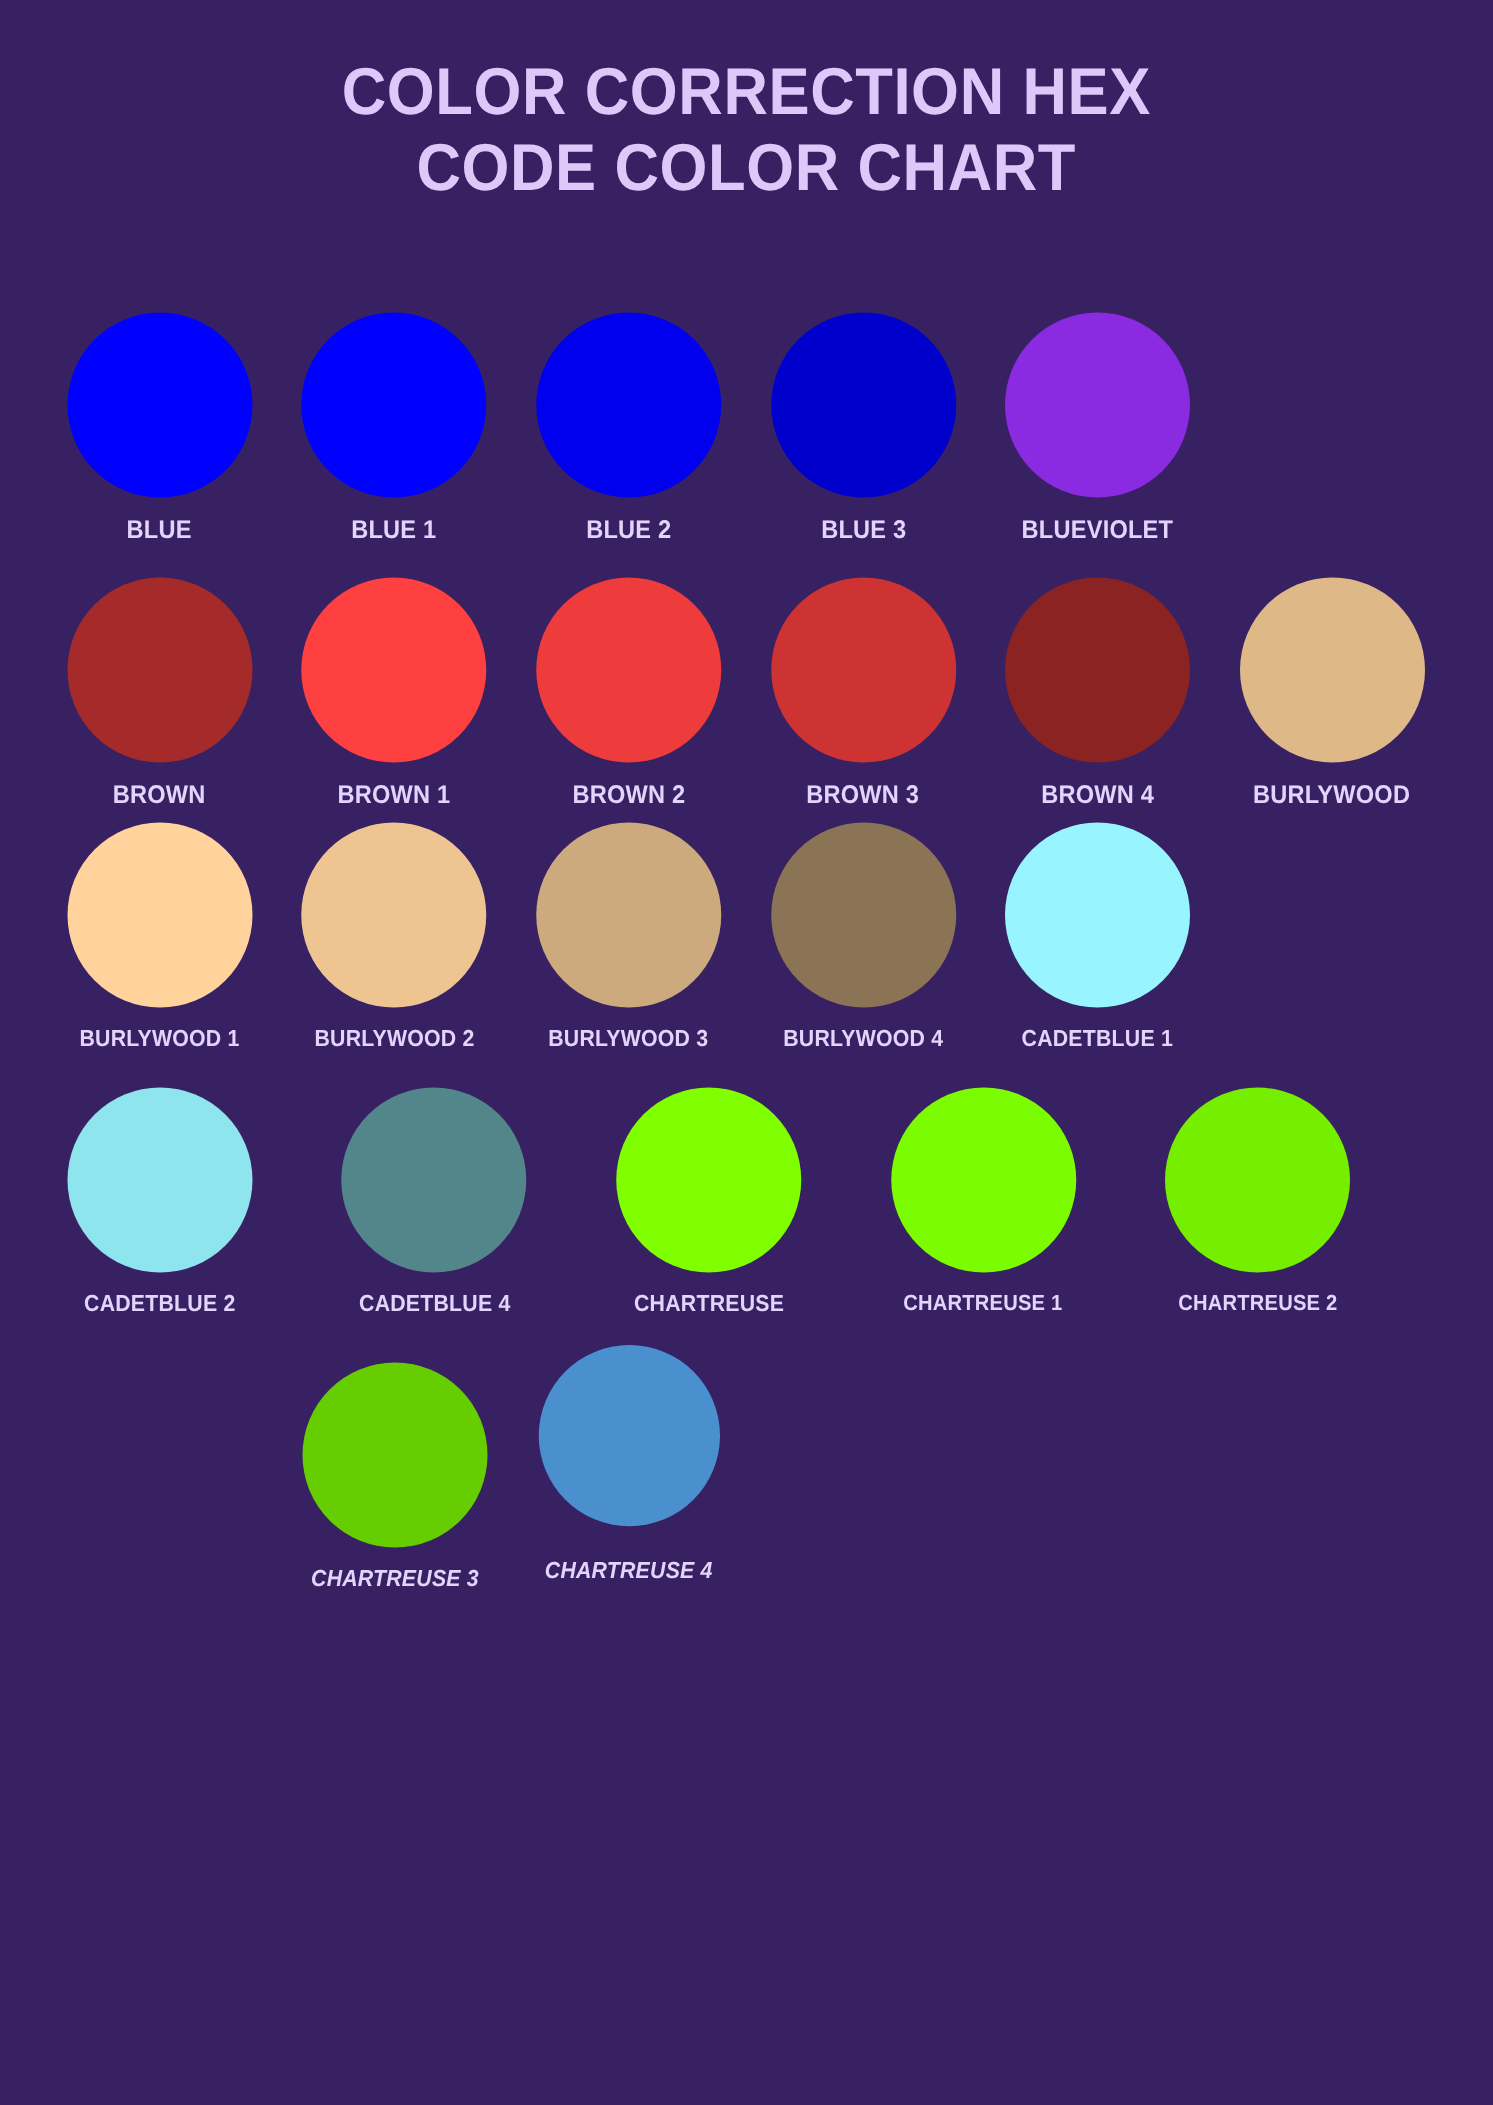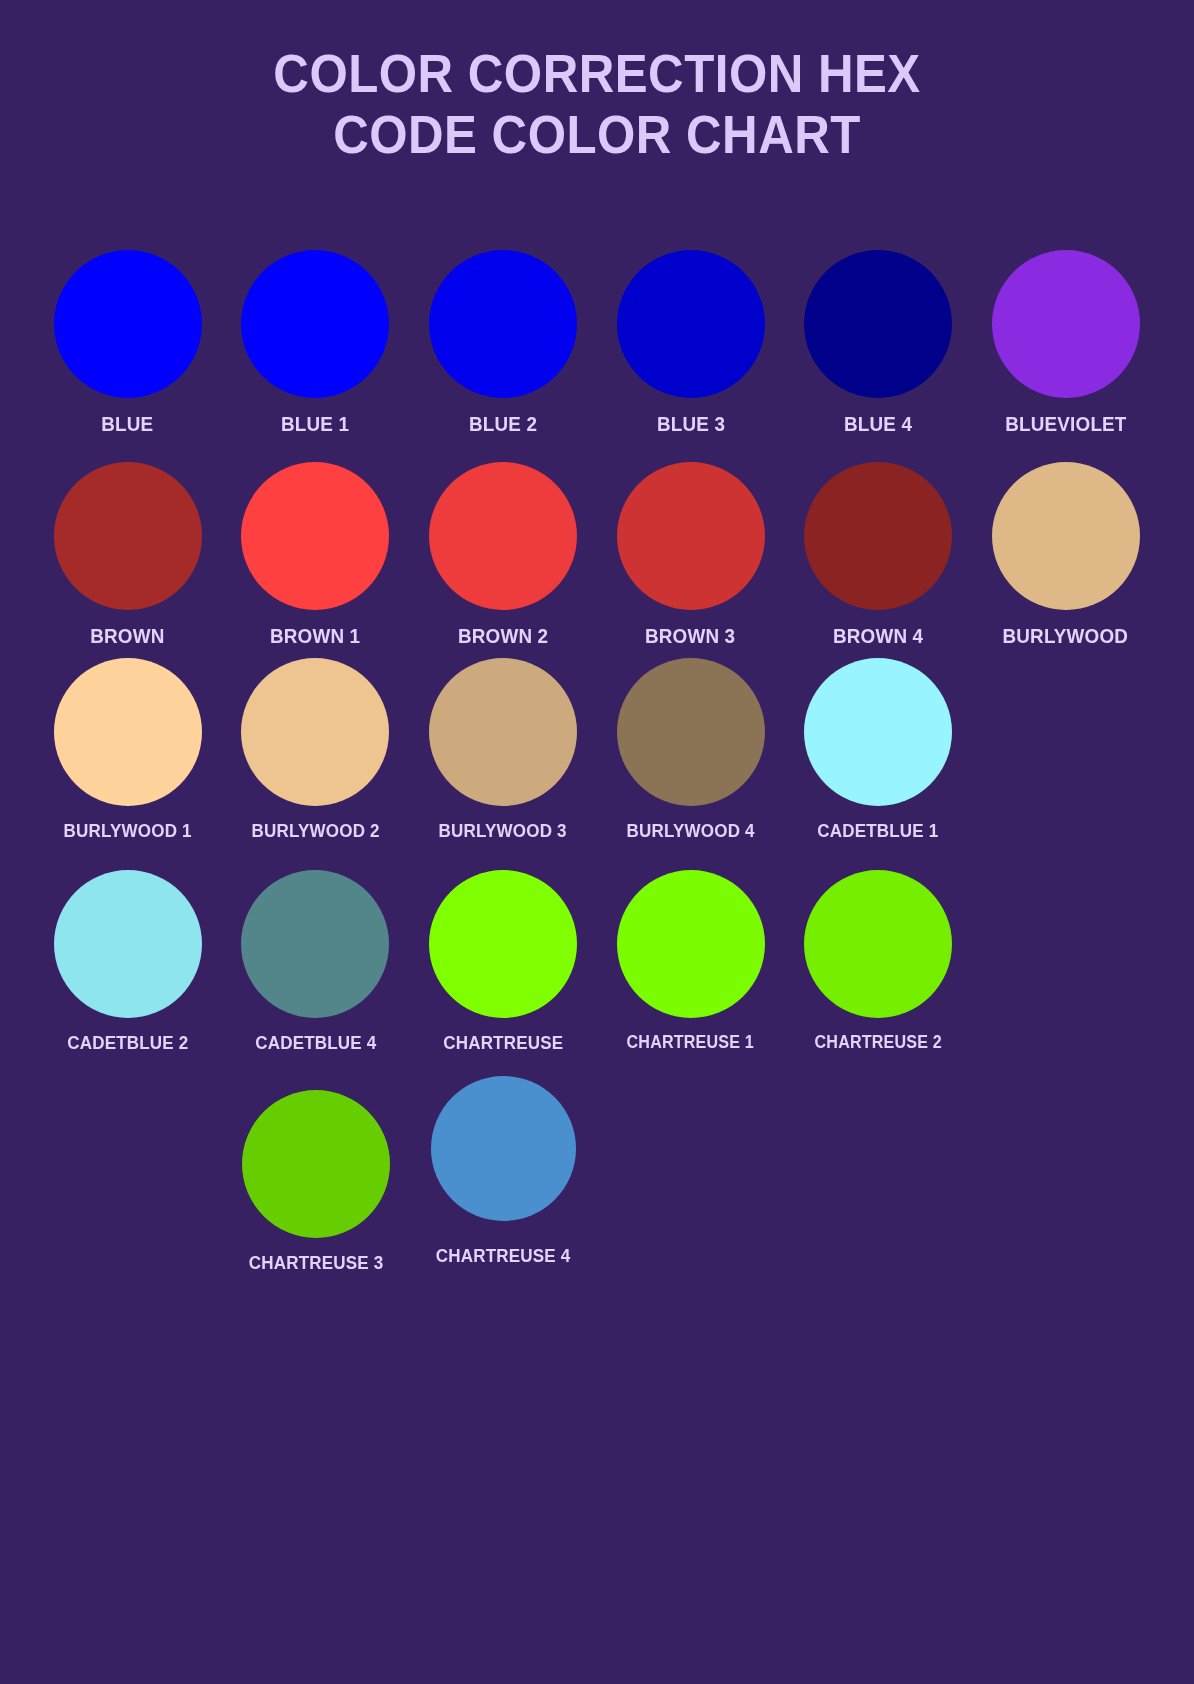--- a/index.html
+++ b/index.html
@@ -91,22 +91,22 @@
   .label-xs { font-size: 17.5px; }
 
   
   .row-1 .cell { margin-bottom: 18px; }
   .row-2 .cell { margin-bottom: 0; }
   .row-3 .cell { margin-bottom: 18px; }
   .row-4 .cell { margin-bottom: 20px; }
   .row-1 { margin-top: 0px; }
   .row-2 { margin-top: 8px; }
   .row-3 { margin-top: 10px; }
-  .row-4 { margin-top: 10px; }
-  .row-5 { margin-top: 16px; }
+  .row-4 { margin-top: 10px; gap: 32px; }
+  .row-5 { margin-top: 16px; font-style: italic; }
   .cell-offset-up .swatch { margin-top: -14px; }
   .cell-offset-up .label { margin-top: 24px; }
 </style>
 </head>
 <body style="background: rgb(56, 33, 99);">
 
 <div class="page" style="background: rgb(56, 33, 99);">
 
   <div class="title" style="color: rgb(220, 201, 250);">
     <span class="title-line">COLOR CORRECTION HEX</span>
@@ -126,24 +126,20 @@
       </div>
       <div class="cell">
         <span class="swatch" style="background: rgb(0, 0, 238);"></span>
         <span class="label" style="color: rgb(227, 212, 251);">BLUE 2</span>
       </div>
       <div class="cell">
         <span class="swatch" style="background: rgb(0, 0, 205);"></span>
         <span class="label" style="color: rgb(227, 212, 251);">BLUE 3</span>
       </div>
       <div class="cell">
-        <span class="swatch" style="background: rgb(0, 0, 139);"></span>
-        <span class="label" style="color: rgb(227, 212, 251);">BLUE 4</span>
-      </div>
-      <div class="cell">
         <span class="swatch" style="background: rgb(138, 43, 226);"></span>
         <span class="label" style="color: rgb(227, 212, 251);">BLUEVIOLET</span>
       </div>
     </div>
 
     <div class="row row-2">
       <div class="cell">
         <span class="swatch" style="background: rgb(165, 42, 42);"></span>
         <span class="label" style="color: rgb(227, 212, 251);">BROWN</span>
       </div>

